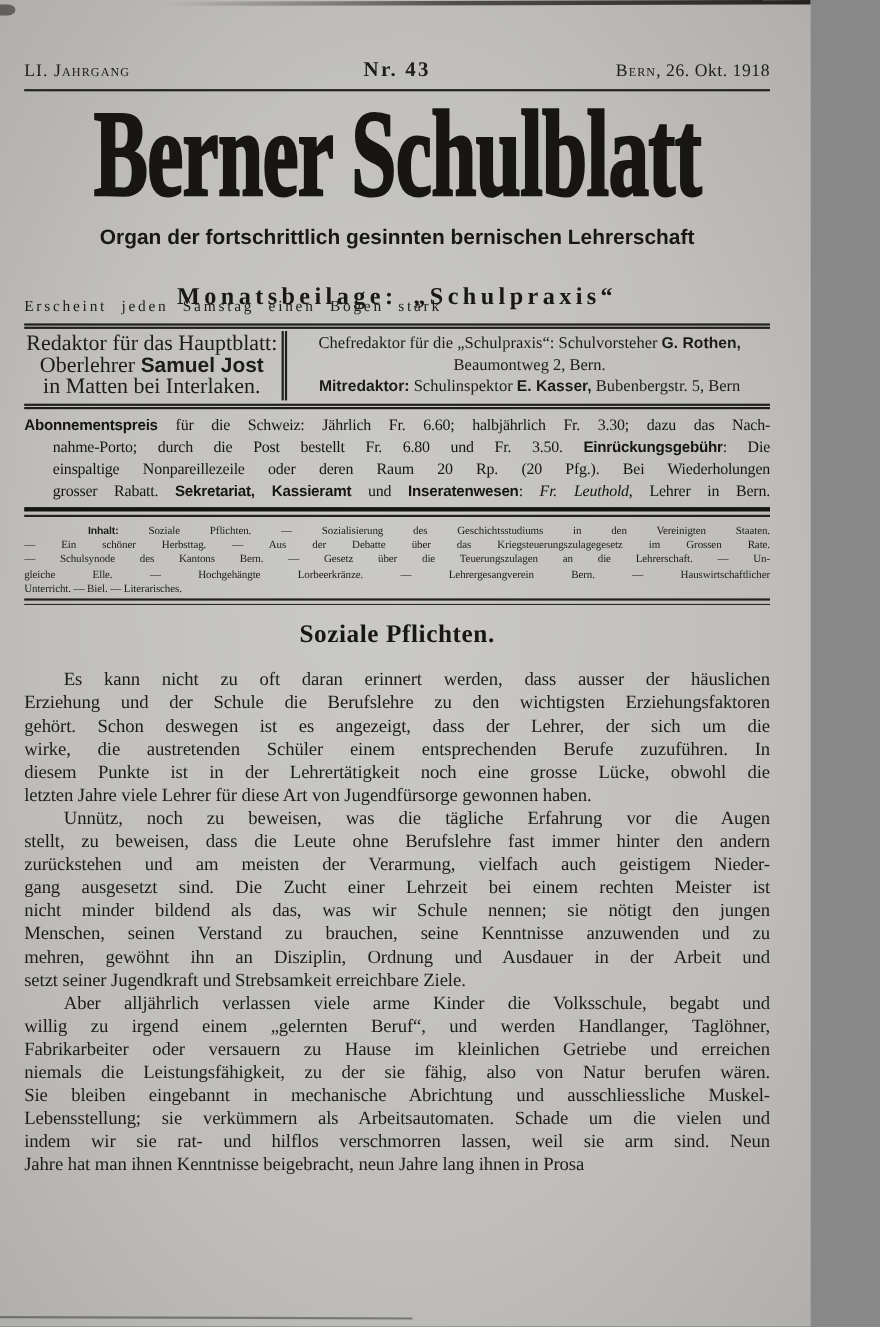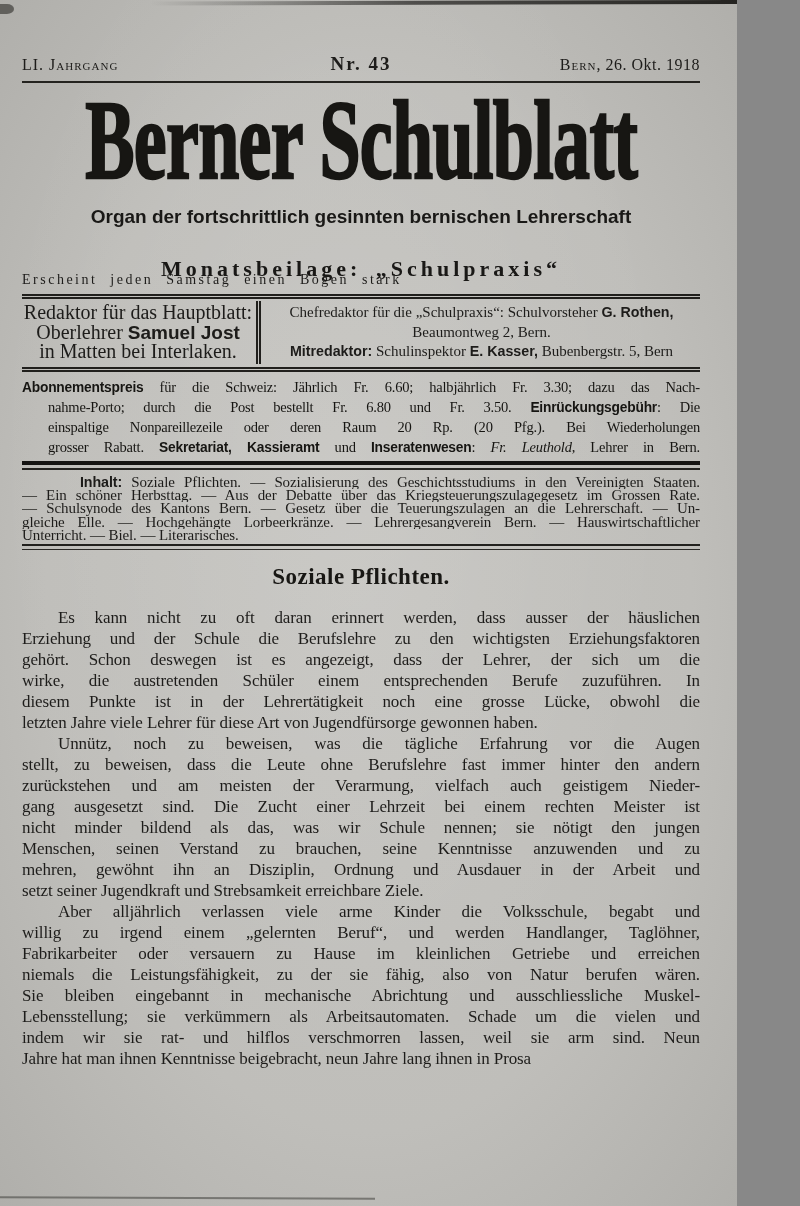--- a/index.html
+++ b/index.html
@@ -54,21 +54,21 @@
 
   
   .subscription{top:377px; font-size:14.5px; line-height:20px; letter-spacing:-0.2px; color:#161512;}
   .subscription .line{height:20px; overflow:hidden; text-align:justify; text-align-last:justify;}
   .subscription .line:not(:first-child){padding-left:26px;}
 
   .rule-thick{top:461px; height:4px; background:#151412;}
   .rule-thin{top:468px; height:1.5px; background:#23221f;}
 
   
-  .toc{top:476px; font-size:15px; line-height:13.2px; letter-spacing:-0.1px;}
+  .toc{top:476px; font-size:10px; line-height:13.2px; letter-spacing:-0.1px;}
   .toc .line{height:13.2px; overflow:hidden; text-align:justify; text-align-last:justify;}
   .toc .line:first-child{text-indent:58px;}
   .toc .line.last{text-align-last:left;}
   .toc-rule-a{top:544px; height:1.6px; background:#22211e;}
   .toc-rule-b{top:548.5px; height:1px; background:#2a2926;}
 
   
   .article-title{top:564px; text-align:center; font-size:23px; font-weight:bold;
     letter-spacing:.5px; color:#181714;}
   .body-text{top:607px; font-size:17px; line-height:21px; letter-spacing:-0.1px;}

